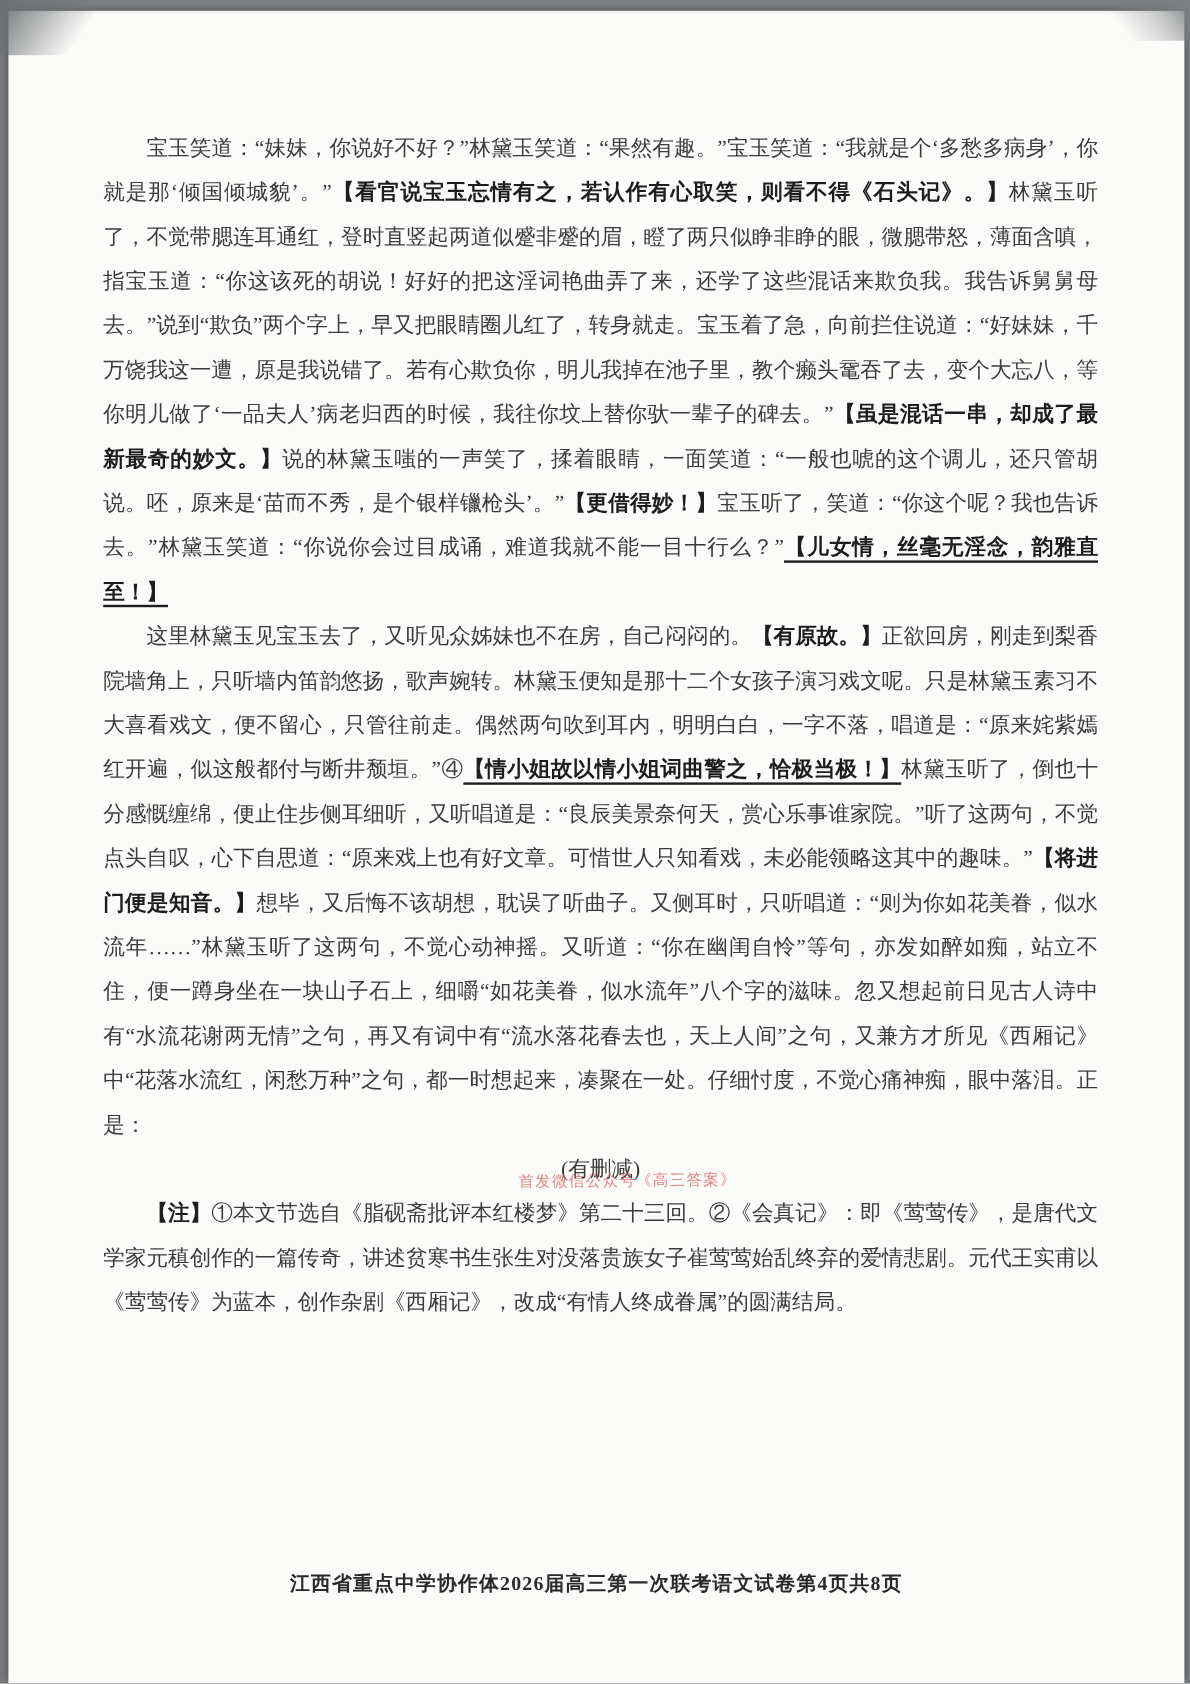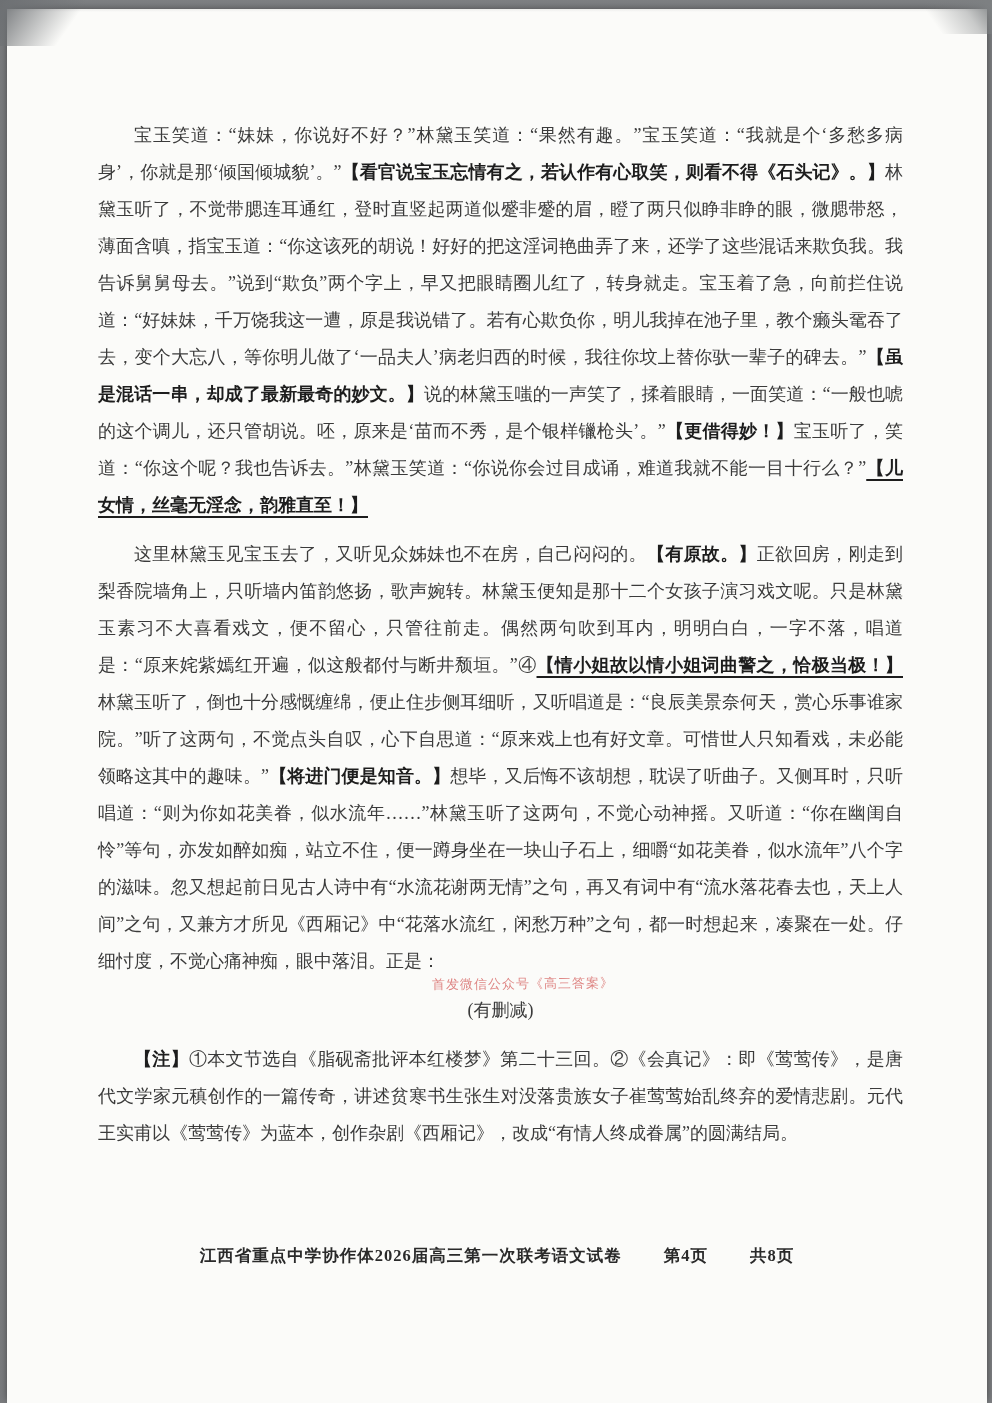--- a/index.html
+++ b/index.html
@@ -38,21 +38,21 @@
     pointer-events:none;
   }
   .content{
     position:absolute;
     left:79px;right:72px;top:96px;
     color:#3b3b3b;
     font-size:18px;
     line-height:37px;
   }
   .para{
-    margin:12px;
+    margin:0;
     text-indent:2em;
     text-align:justify;
     text-justify:inter-ideograph;
   }
   .para.right{text-align:center;text-indent:0;}
   .seg{color:inherit;}
   .seg.bold{font-weight:bold;color:#1d1d1d;}
   .seg.underline{
     text-decoration:underline;
     text-decoration-thickness:1.5px;
@@ -63,25 +63,24 @@
     left:425px;top:966px;
     color:#d9716f;
     font-size:13px;
     letter-spacing:1px;
     opacity:.85;
     transform:rotate(-.5deg);
     white-space:nowrap;
   }
   .footer{
     position:absolute;
-    left:0;right:0;top:1236px;
+    left:0;right:0;top:1300px;
     display:flex;
     justify-content:center;
     align-items:baseline;
-    gap:42px;
     font-weight:bold;
     color:#2a2a2a;
     font-size:16.5px;
     letter-spacing:1px;
   }
 </style>
 </head>
 <body>
 
 <div class="paper">

